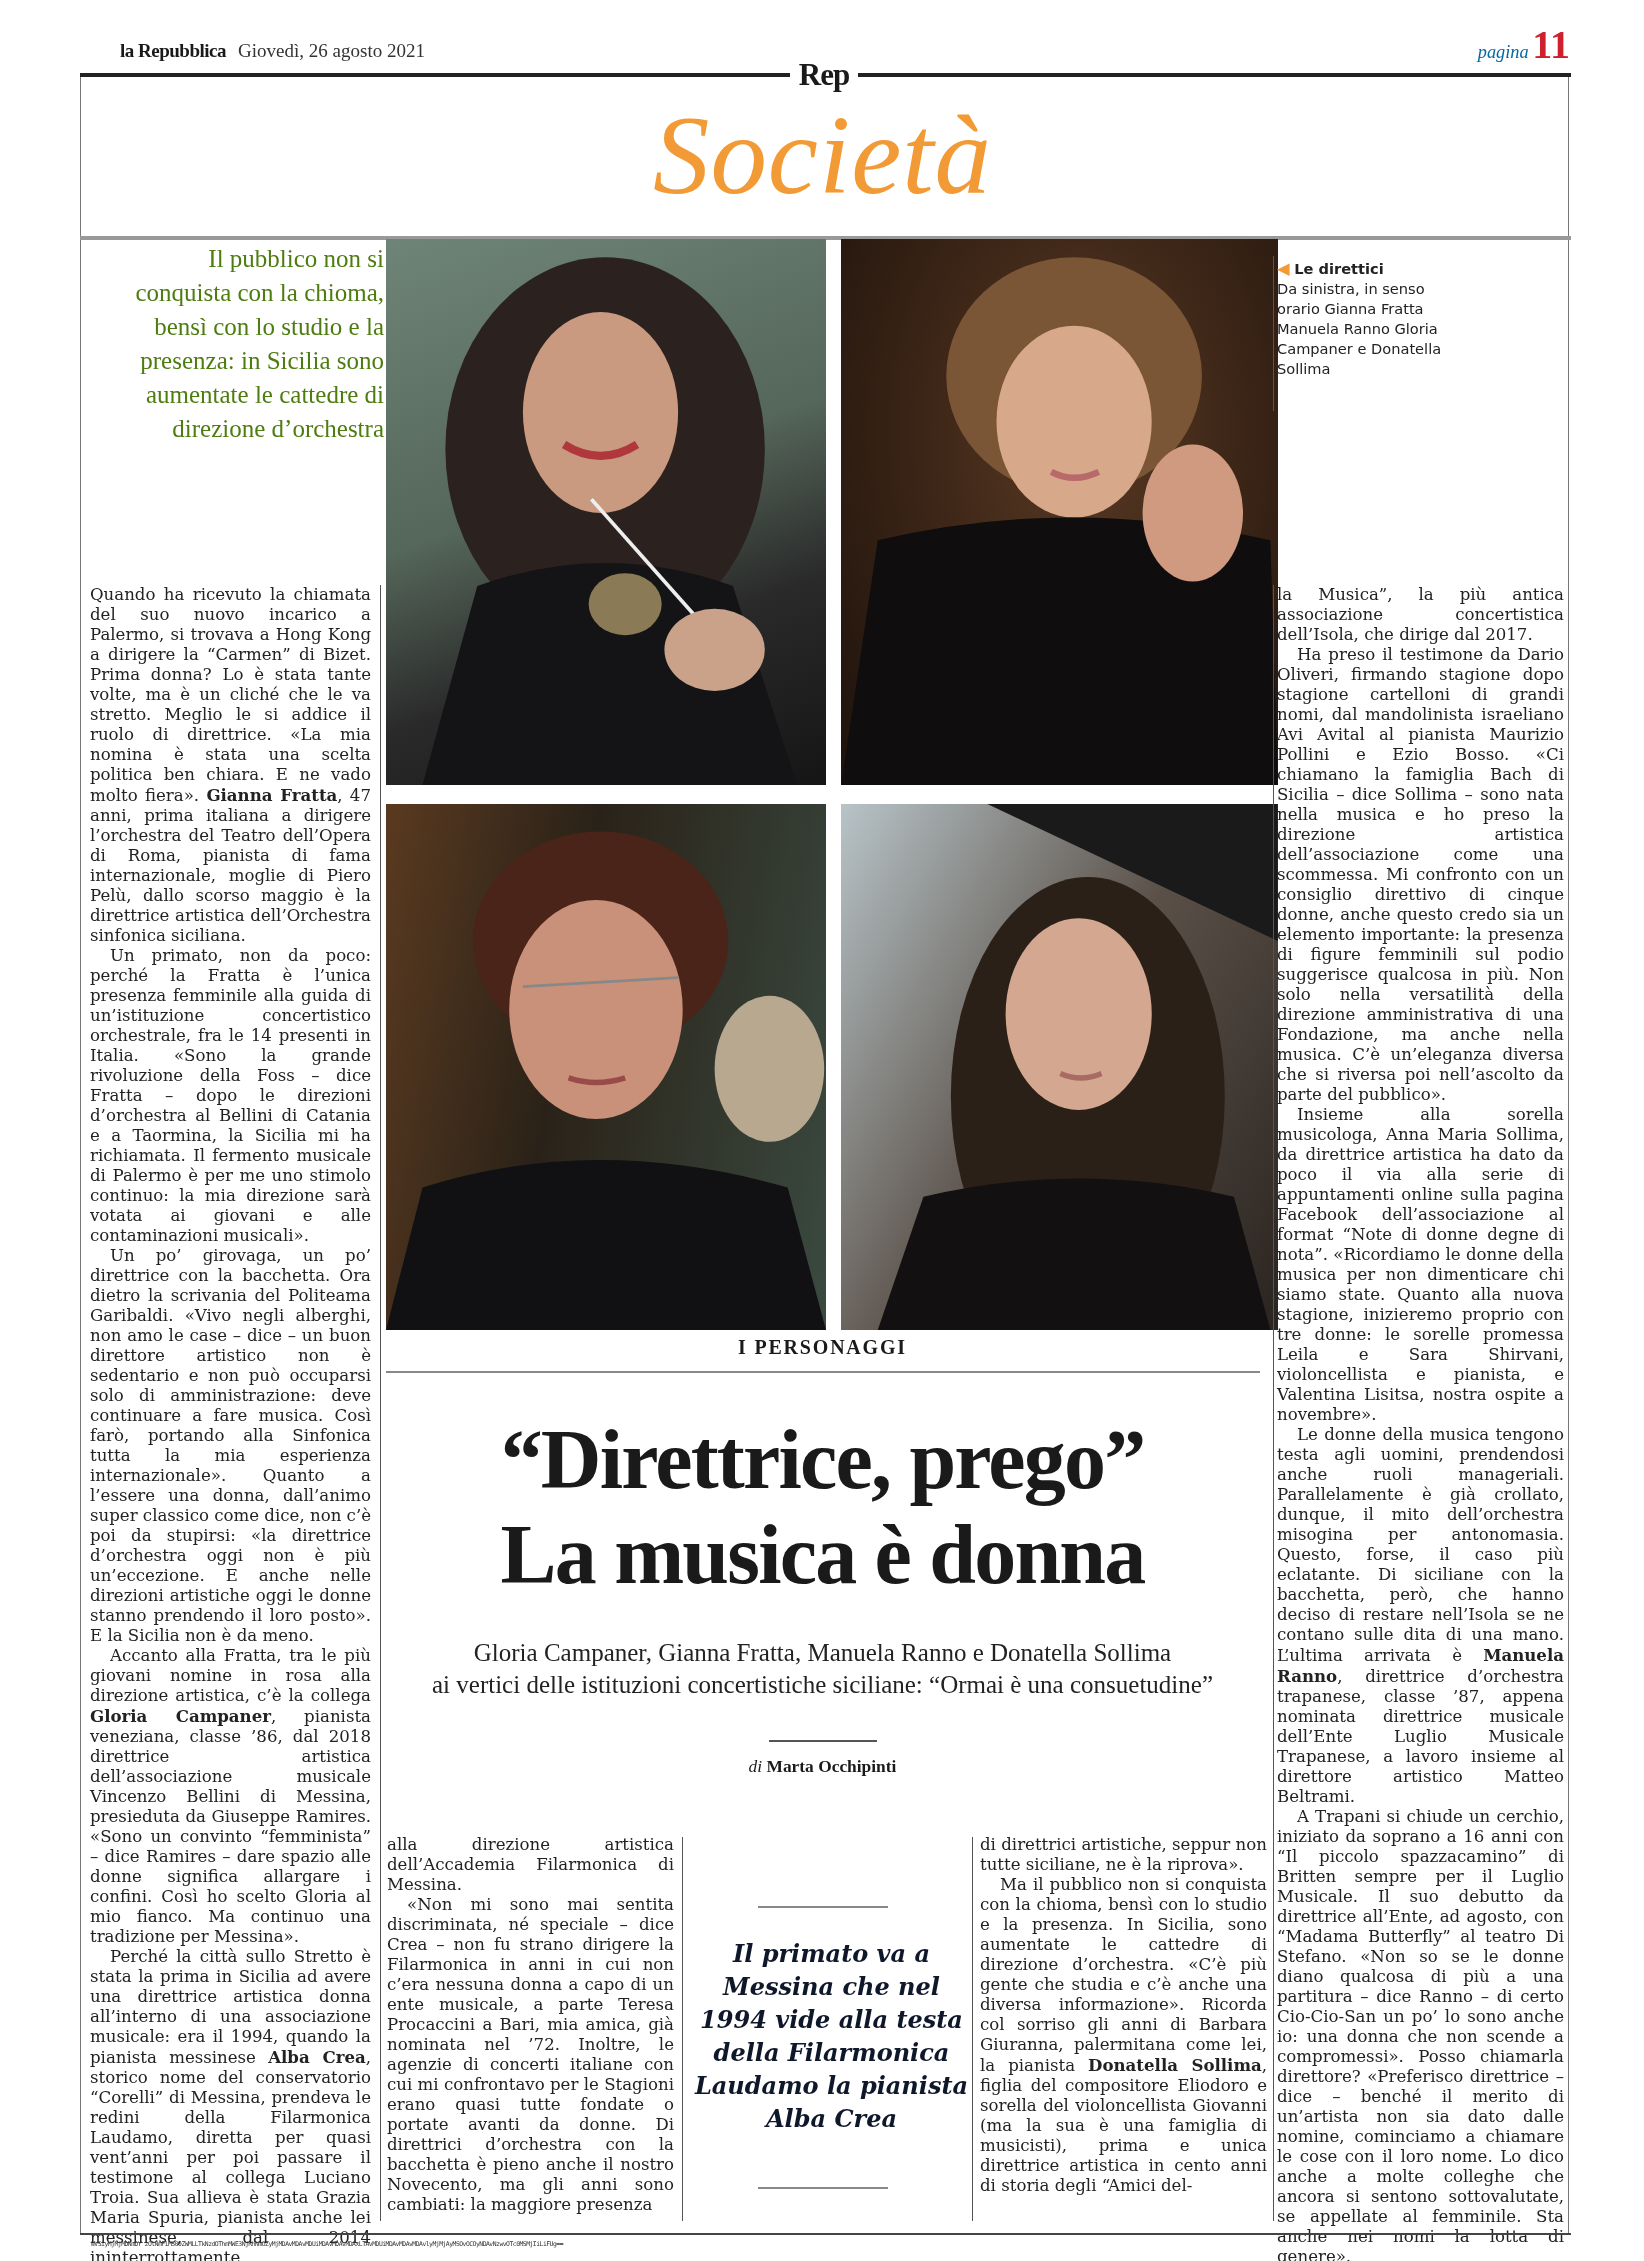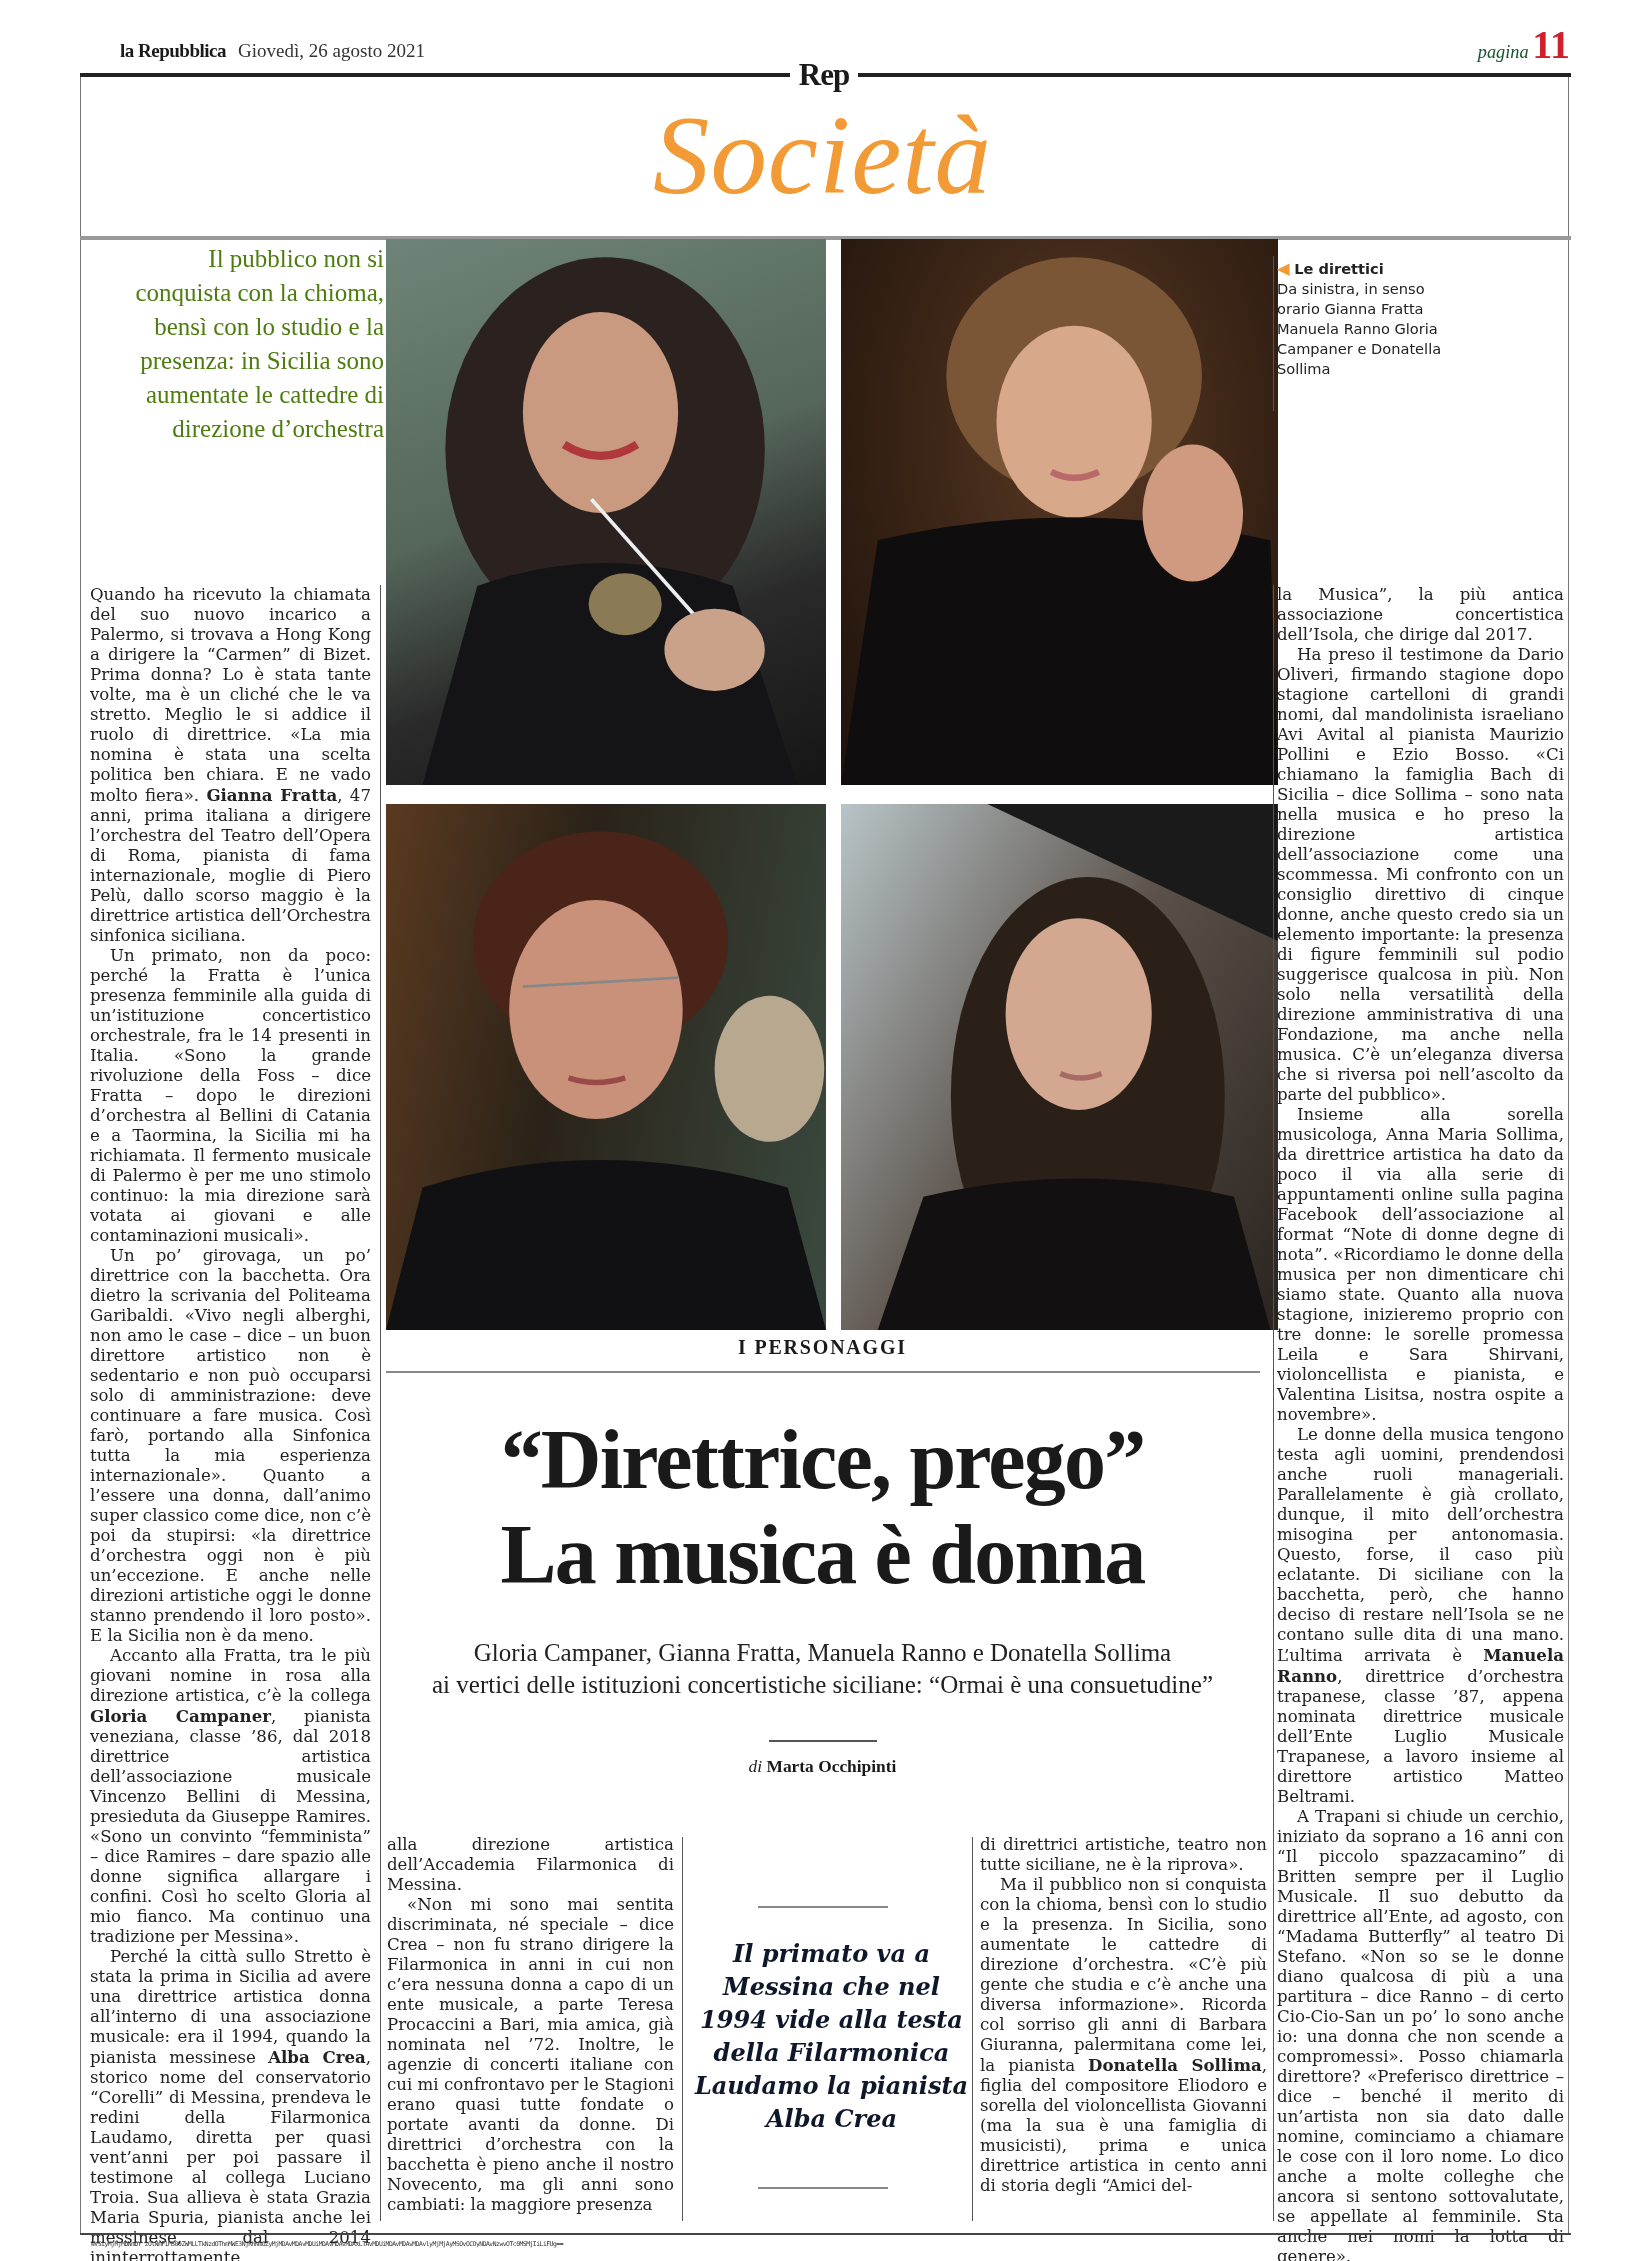--- a/index.html
+++ b/index.html
@@ -2,21 +2,21 @@
 <html style="font-size:14.6px"><head>
 <meta charset="utf-8">
 <style>
   html,body{margin:0;padding:0;background:#fff;}
   body{width:1645px;height:2261px;position:relative;overflow:hidden;color:#1a1a1a;font-family:"DejaVu Serif",serif;}
   .abs{position:absolute;}
   .masthead{left:80px;top:40px;font-family:"Liberation Sans",sans-serif;font-size:17.4px;}
   .masthead .brand{font-weight:bold;font-family:"Liberation Serif",serif;font-size:19px;letter-spacing:-0.5px;margin-left:40px;}
   .masthead .date{font-family:"Liberation Serif",serif;font-size:19px;margin-left:7.3px;color:#333;}
   .pagenum{right:75px;top:25.6px;font-family:"Liberation Serif",serif;}
-  .pagenum .lbl{font-style:italic;font-size:18.3px;color:#14532d;vertical-align:bottom;}
+  .pagenum .lbl{font-style:italic;font-size:18.3px;color:#0369a1;vertical-align:bottom;}
   .pagenum .num{font-size:40px;color:#d0202e;font-weight:bold;line-height:37px;}
   .rule-top{left:80px;width:1491px;top:73px;height:3.7px;background:#222;}
   .rep{left:790px;top:57px;width:68px;background:#fff;text-align:center;font-family:"Liberation Serif",serif;font-weight:bold;font-size:31px;letter-spacing:-0.9px;}
   .frame{left:80px;top:77px;width:1489px;height:2156px;border-left:1.8px solid #777;border-right:1.8px solid #777;box-sizing:border-box;}
   .section-title{left:0;width:1645px;top:90px;text-align:center;font-family:"Liberation Serif",serif;font-style:italic;font-size:113px;color:#f29a35;letter-spacing:0.9px;}
   .rule-sec{left:80px;width:1491px;top:236px;height:3.7px;background:#999;}
   .pull-left{left:110px;width:274px;top:242px;text-align:right;font-size:25px;line-height:34px;font-family:"Liberation Serif",serif;color:#4d7c0f;}
   .caption{left:1277px;top:259px;width:274px;font-family:"DejaVu Sans",sans-serif;font-size:14.6px;line-height:20px;color:#222;}
   .caption .tri{color:#f29a35;font-size:16.4px;}
   .caption .ttl{font-weight:bold;}
@@ -139,21 +139,21 @@
 <div class="abs col" style="left:387px;top:1835px;width:287px;">
   <p>alla direzione artistica dell’Accademia Filarmonica di Messina.</p>
   <p class="ind">«Non mi sono mai sentita discriminata, né speciale – dice Crea – non fu strano dirigere la Filarmonica in anni in cui non c’era nessuna donna a capo di un ente musicale, a parte Teresa Procaccini a Bari, mia amica, già nominata nel ’72. Inoltre, le agenzie di concerti italiane con cui mi confrontavo per le Stagioni erano quasi tutte fondate o portate avanti da donne. Di direttrici d’orchestra con la bacchetta è pieno anche il nostro Novecento, ma gli anni sono cambiati: la maggiore presenza</p>
 </div>
 
 <div class="abs rule-pq" style="left:758px;width:130px;top:1906px;"></div>
 <div class="abs pullq">Il primato va a Messina che nel 1994 vide alla testa della Filarmonica Laudamo la pianista Alba Crea</div>
 <div class="abs rule-pq" style="left:758px;width:130px;top:2187px;"></div>
 
 <div class="abs col" style="left:980px;top:1835px;width:287px;">
-  <p>di direttrici artistiche, teatro non tutte siciliane, ne è la riprova».</p>
+  <p>di direttrici artistiche, seppur non tutte siciliane, ne è la riprova».</p>
   <p class="ind"><span>Ma il pubblico non si conquista con la chioma, bensì con lo studio e la presenza. In Sicilia, sono aumentate le cattedre di direzione d’orchestra. «C’è più gente che studia e c’è anche una diversa informazione». Ricorda col sorriso gli anni di Barbara Giuranna, palermitana come lei, la pianista </span><b>Donatella Sollima</b><span>, figlia del compositore Eliodoro e sorella del violoncellista Giovanni (ma la sua è una famiglia di musicisti), prima e unica direttrice artistica in cento anni di storia degli “Amici del-</span></p>
 </div>
 
 <div class="abs col" style="left:1277px;top:585px;width:287px;">
   <p>la Musica”, la più antica associazione concertistica dell’Isola, che dirige dal 2017.</p>
   <p class="ind">Ha preso il testimone da Dario Oliveri, firmando stagione dopo stagione cartelloni di grandi nomi, dal mandolinista israeliano Avi Avital al pianista Maurizio Pollini e Ezio Bosso. «Ci chiamano la famiglia Bach di Sicilia – dice Sollima – sono nata nella musica e ho preso la direzione artistica dell’associazione come una scommessa. Mi confronto con un consiglio direttivo di cinque donne, anche questo credo sia un elemento importante: la presenza di figure femminili sul podio suggerisce qualcosa in più. Non solo nella versatilità della direzione amministrativa di una Fondazione, ma anche nella musica. C’è un’eleganza diversa che si riversa poi nell’ascolto da parte del pubblico».</p>
   <p class="ind">Insieme alla sorella musicologa, Anna Maria Sollima, da direttrice artistica ha dato da poco il via alla serie di appuntamenti online sulla pagina Facebook dell’associazione al format “Note di donne degne di nota”. «Ricordiamo le donne della musica per non dimenticare chi siamo state. Quanto alla nuova stagione, inizieremo proprio con tre donne: le sorelle promessa Leila e Sara Shirvani, violoncellista e pianista, e Valentina Lisitsa, nostra ospite a novembre».</p>
   <p class="ind"><span>Le donne della musica tengono testa agli uomini, prendendosi anche ruoli manageriali. Parallelamente è già crollato, dunque, il mito dell’orchestra misogina per antonomasia. Questo, forse, il caso più eclatante. Di siciliane con la bacchetta, però, che hanno deciso di restare nell’Isola se ne contano sulle dita di una mano. L’ultima arrivata è </span><b>Manuela Ranno</b><span>, direttrice d’orchestra trapanese, classe ’87, appena nominata direttrice musicale dell’Ente Luglio Musicale Trapanese, a lavoro insieme al direttore artistico Matteo Beltrami.</span></p>
   <p class="ind">A Trapani si chiude un cerchio, iniziato da soprano a 16 anni con “Il piccolo spazzacamino” di Britten sempre per il Luglio Musicale. Il suo debutto da direttrice all’Ente, ad agosto, con “Madama Butterfly” al teatro Di Stefano. «Non so se le donne diano qualcosa di più a una partitura – dice Ranno – di certo Cio-Cio-San un po’ lo sono anche io: una donna che non scende a compromessi». Posso chiamarla direttore? «Preferisco direttrice – dice – benché il merito di un’artista non sia dato dalle nomine, cominciamo a chiamare le cose con il loro nome. Lo dico anche a molte colleghe che ancora si sentono sottovalutate, se appellate al femminile. Sta anche nei nomi la lotta di genere».</p>
 </div>

